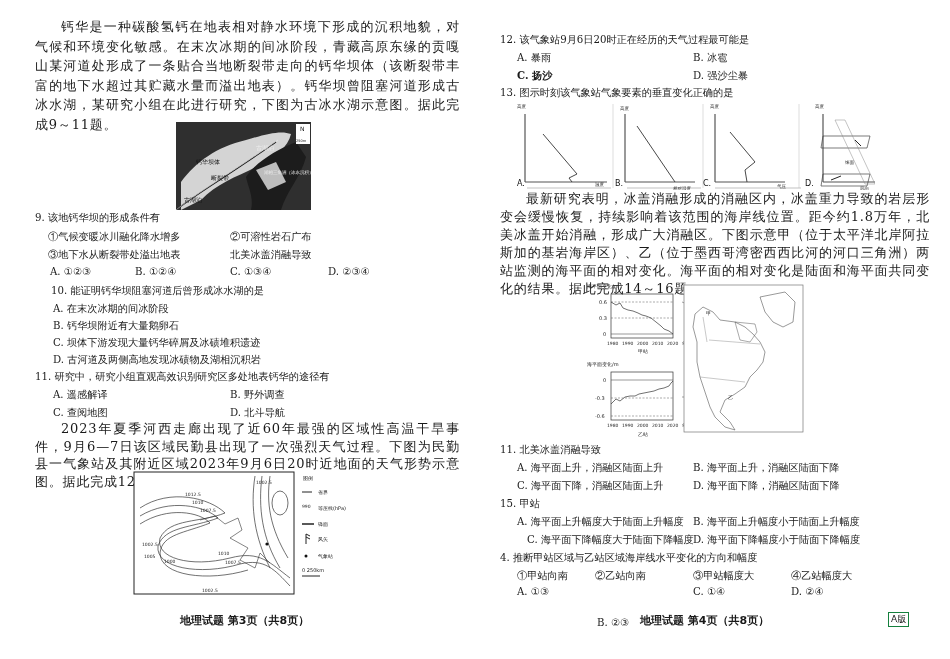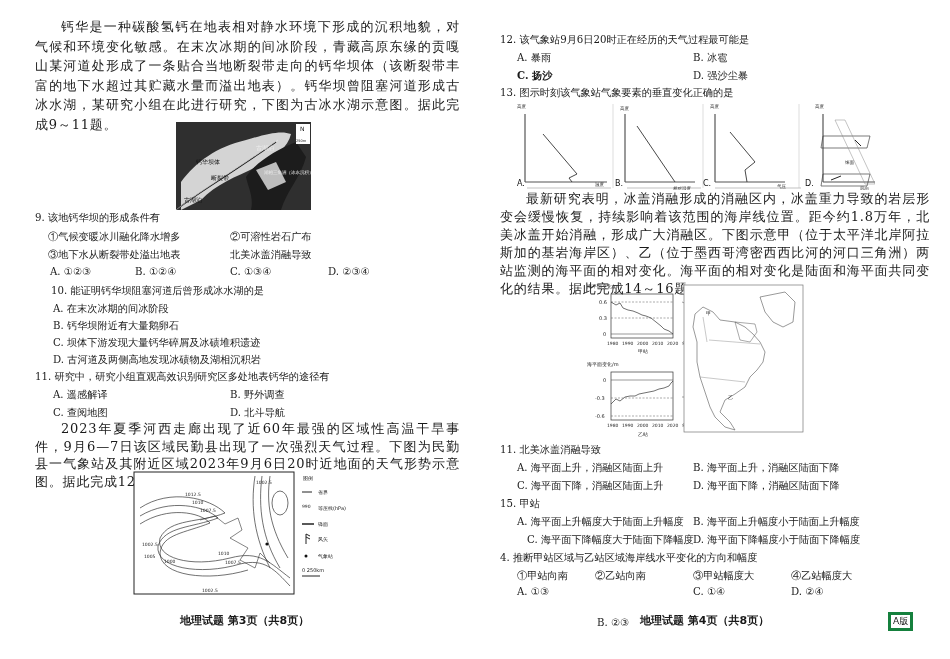--- a/index.html
+++ b/index.html
@@ -4,21 +4,21 @@
 <style>
   html, body { margin:0; padding:0; }
   body { width:950px; height:659px; background:#ffffff; position:relative; overflow:hidden;
          font-family:"DejaVu Serif", "Liberation Serif", serif; color:#1a1a1a; }
   .page { position:absolute; top:0; height:659px; }
   .left { left:0; width:475px; }
   .right { left:475px; width:475px; }
   .para { position:absolute; font-size:13px; line-height:19.5px; white-space:normal; text-align:justify; text-indent:2em; letter-spacing:0.8px; }
   .q { position:absolute; font-size:10.2px; white-space:nowrap; }
   .footer { position:absolute; font-size:11px; font-family:"DejaVu Sans", sans-serif; font-weight:bold; white-space:nowrap; }
-  .ver { position:absolute; left:888px; top:612px; font-size:9px; border:3px solid #15803d; padding:0 2px; font-family:"DejaVu Sans", sans-serif; }
+  .ver { position:absolute; left:888px; top:612px; font-size:9px; border:1px solid #15803d; padding:0 2px; font-family:"DejaVu Sans", sans-serif; }
   .fig { position:absolute; }
   svg text { font-family:"DejaVu Sans", sans-serif; }
 </style>
 </head>
 <body>
 
 <div class="page left">
   <div class="para" style="left:35px; top:17px; width:425px;">钙华是一种碳酸氢钙在地表相对静水环境下形成的沉积地貌，对气候和环境变化敏感。在末次冰期的间冰阶段，青藏高原东缘的贡嘎山某河道处形成了一条贴合当地断裂带走向的钙华坝体（该断裂带丰富的地下水超过其贮藏水量而溢出地表）。钙华坝曾阻塞河道形成古冰水湖，某研究小组在此进行研究，下图为古冰水湖示意图。据此完成9～11题。</div>
 
   <div class="fig" style="left:176px; top:122px; width:135px; height:88px;">

